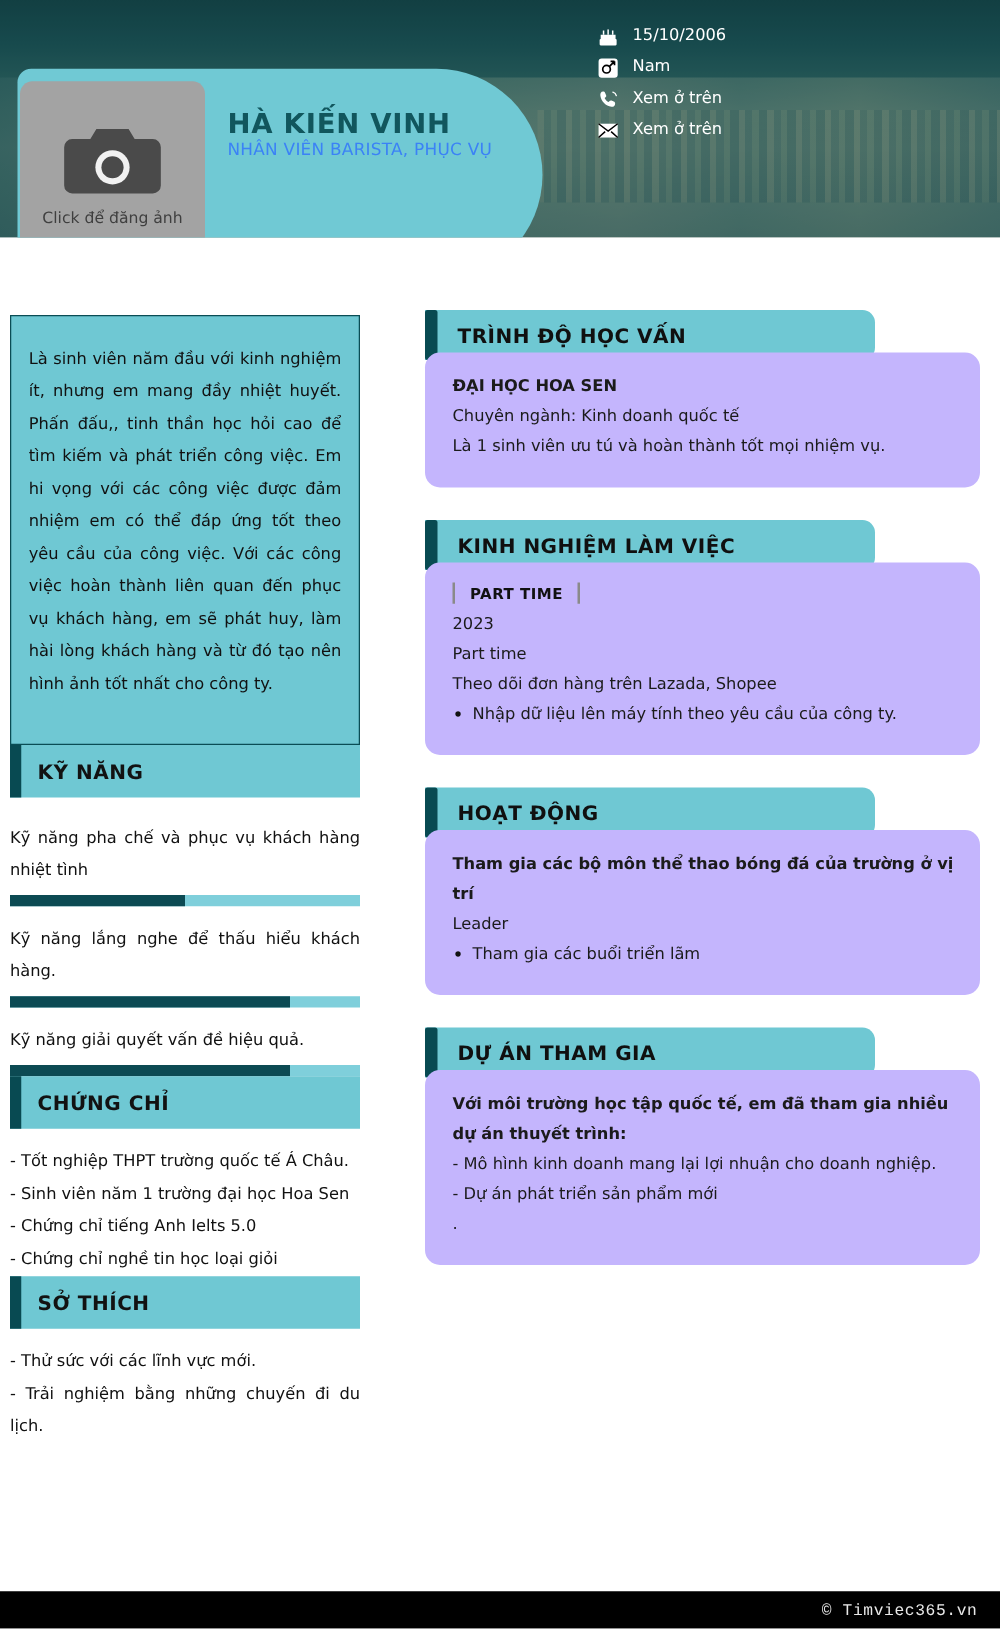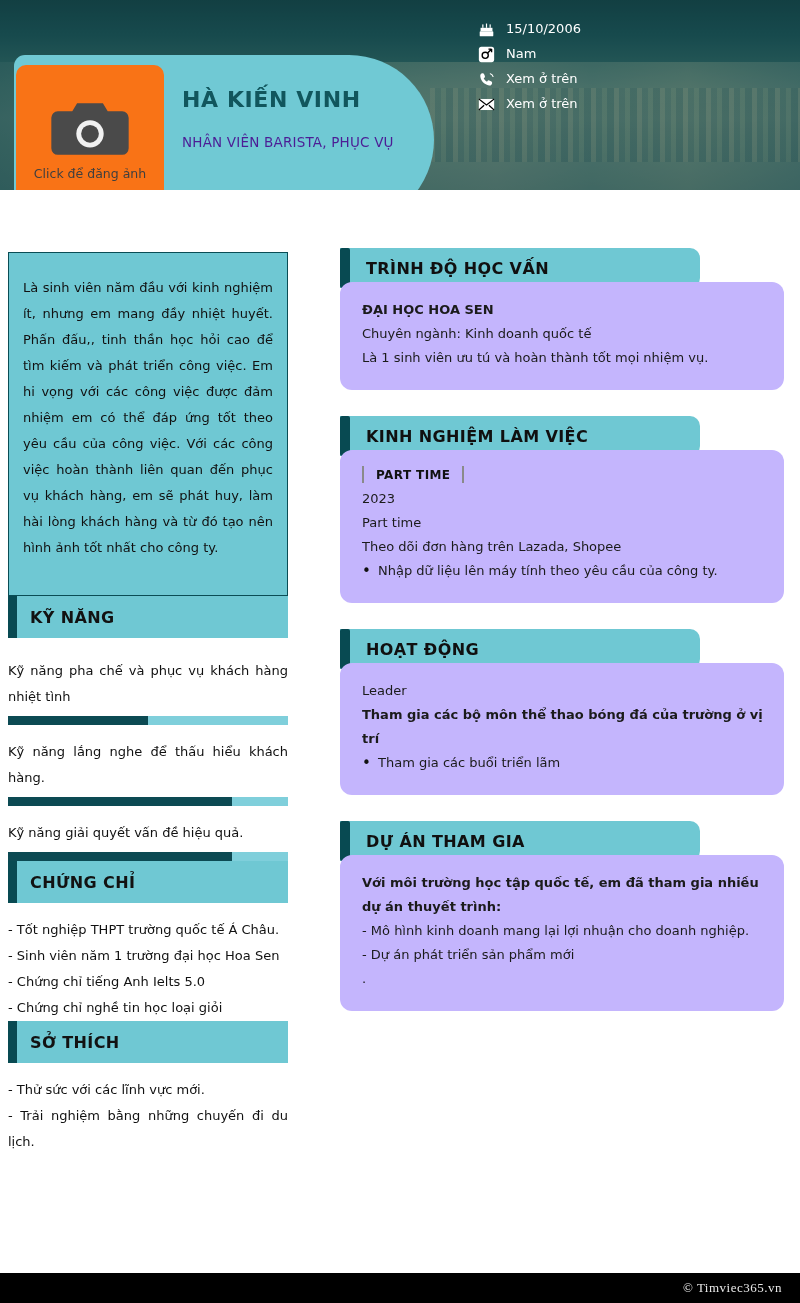--- a/index.html
+++ b/index.html
@@ -68,21 +68,21 @@
     border-radius: 18px 140px 140px 18px;
     z-index: 3;
   }
 
   .photo-box {
     position: absolute;
     left: 16px;
     top: 65px;
     width: 148px;
     height: 150px;
-    background: #f97316;
+    background: #a3a3a3;
     border-radius: 10px;
     z-index: 4;
     display: flex;
     flex-direction: column;
     align-items: center;
     justify-content: center;
   }
   .camera-icon { width: 82px; height: 58px; }
   .photo-caption {
     margin-top: 8px;
@@ -99,23 +99,22 @@
     width: 250px;
   }
   .cv-name {
     font-size: 22px;
     font-weight: bold;
     color: #11565d;
     letter-spacing: 0.6px;
     font-family: "DejaVu Sans", sans-serif;
   }
   .cv-job {
-    margin-top: 22px;
     font-size: 13.5px;
-    color: #4c1d95;
+    color: #3b82f6;
     letter-spacing: 0.2px;
     font-family: "DejaVu Sans", sans-serif;
   }
 
   .contacts {
     position: absolute;
     left: 478px;
     top: 20px;
     z-index: 5;
     width: 310px;
@@ -322,21 +321,21 @@
     height: 30px;
     background: #000000;
     display: flex;
     align-items: center;
     justify-content: flex-end;
     padding-right: 18px;
   }
   .footer-text {
     color: #e8e8e8;
     font-size: 13px;
-    font-family: Liberation Serif, serif;
+    font-family: Liberation Mono, monospace;
     letter-spacing: 0.5px;
   }
 </style>
 </head>
 <body>
 
 <div class="page">
 
   <div class="header">
     <div class="header-photo-bg"></div>
@@ -485,22 +484,22 @@
         <div class="row">2023</div>
         <div class="row">Part time</div>
         <div class="row">Theo dõi đơn hàng trên Lazada, Shopee</div>
         <div class="row bullet">Nhập dữ liệu lên máy tính theo yêu cầu của công ty.</div>
       </div>
 
       <div class="sec-head-right">
         <span class="ttl">HOẠT ĐỘNG</span>
       </div>
       <div class="card">
+        <div class="row bold">Tham gia các bộ môn thể thao bóng đá của trường ở vị trí</div>
         <div class="row">Leader</div>
-        <div class="row bold">Tham gia các bộ môn thể thao bóng đá của trường ở vị trí</div>
         <div class="row bullet">Tham gia các buổi triển lãm</div>
       </div>
 
       <div class="sec-head-right">
         <span class="ttl">DỰ ÁN THAM GIA</span>
       </div>
       <div class="card">
         <div class="row bold">Với môi trường học tập quốc tế, em đã tham gia nhiều dự án thuyết trình:</div>
         <div class="row">- Mô hình kinh doanh mang lại lợi nhuận cho doanh nghiệp.</div>
         <div class="row">- Dự án phát triển sản phẩm mới</div>

